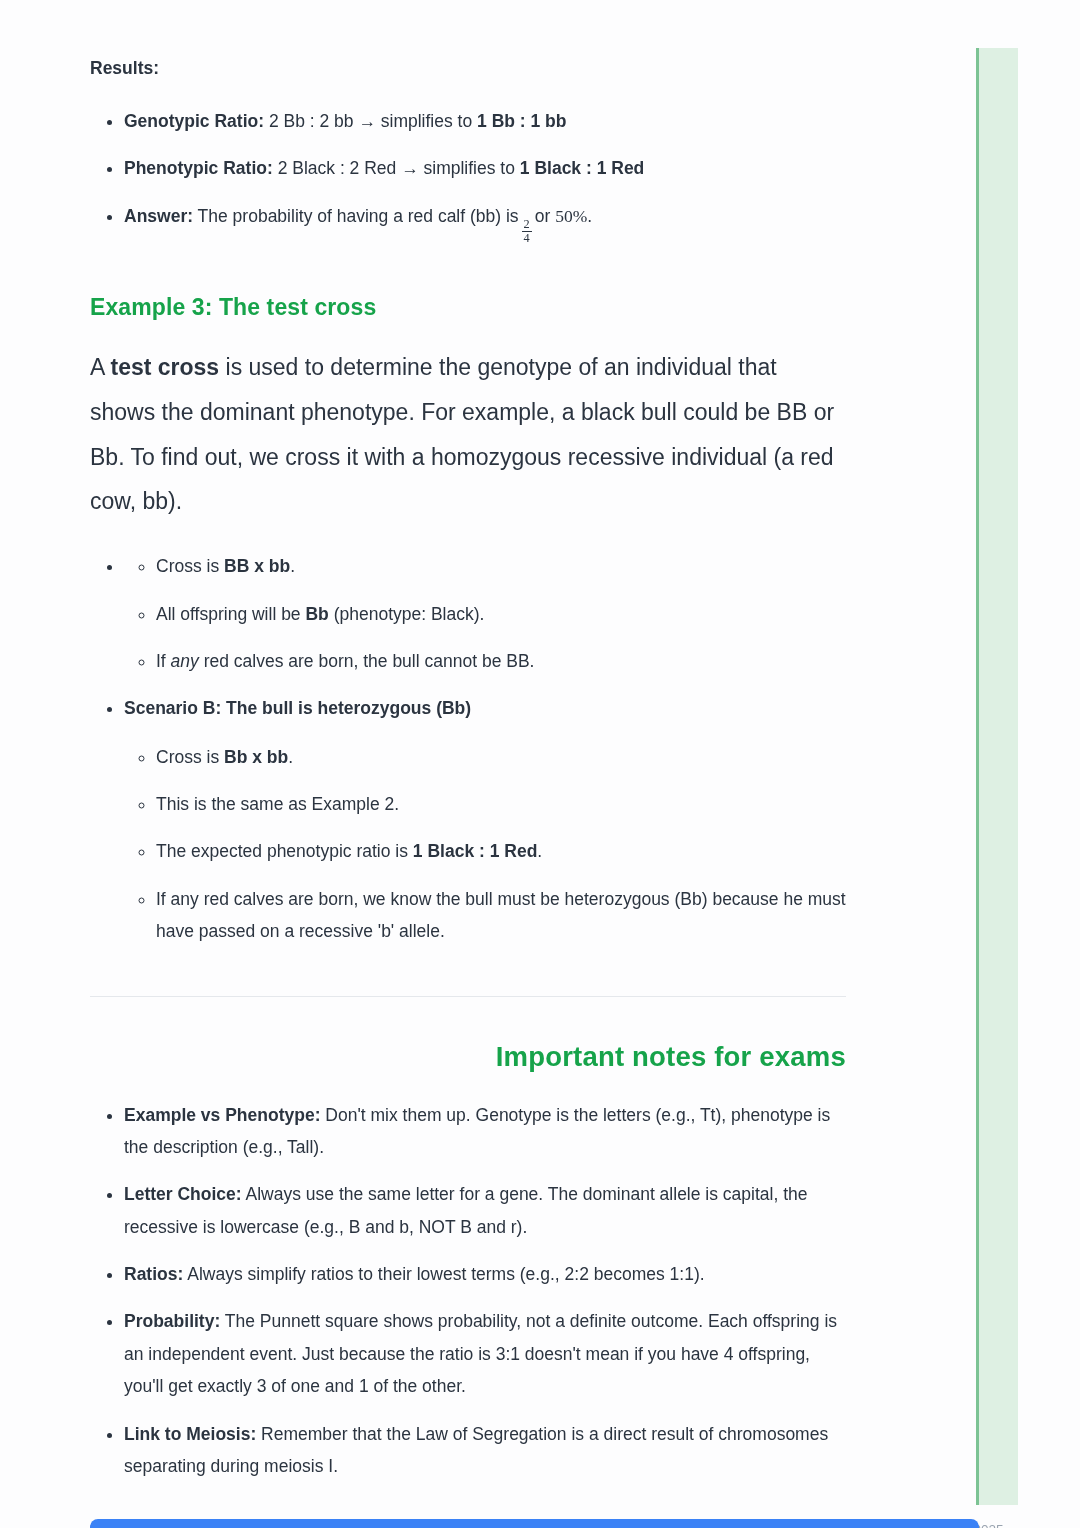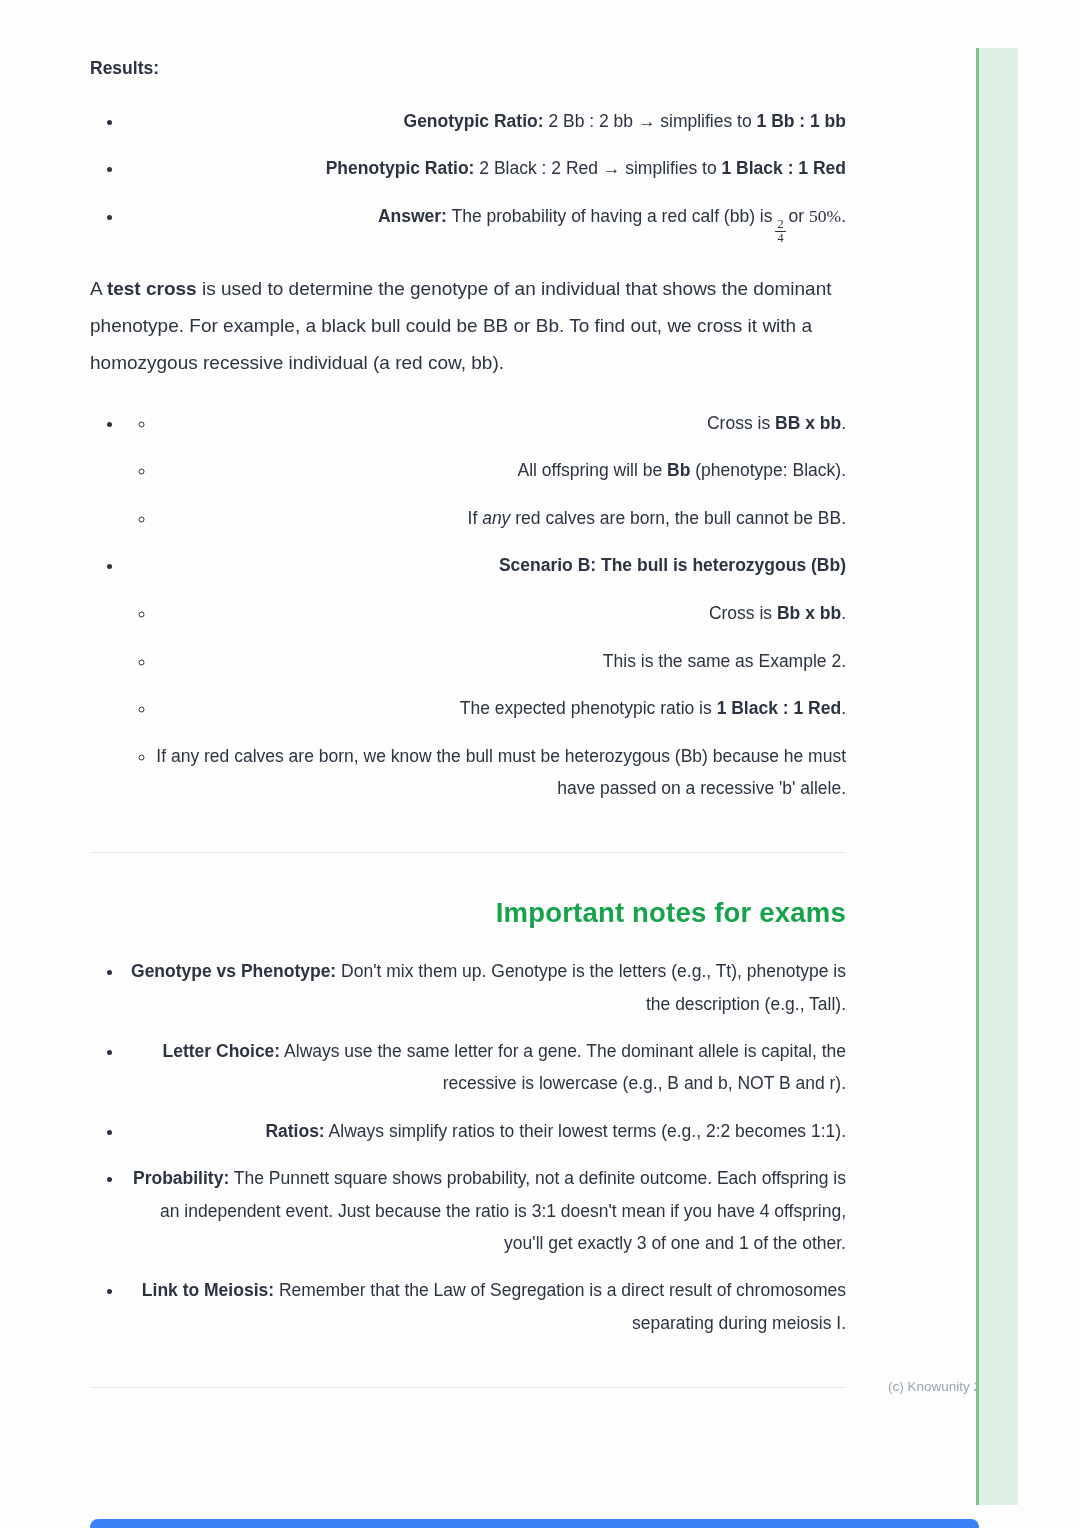--- a/index.html
+++ b/index.html
@@ -16,29 +16,29 @@
   body{
     width:1080px;height:1528px;position:relative;overflow:hidden;
     background:#fdfdfe;
     font-family:"Liberation Sans",sans-serif;
     color:var(--body);
   }
   .content{position:absolute;left:90px;top:0;width:756px;}
 
   .results-title{margin:58px 0 0;font-size:17.5px;font-weight:700;}
 
-  ul{list-style:disc;margin:26px 0 0;padding-left:34px;text-align:right;}
+  ul{list-style:disc;margin:26px 0 0;padding-left:34px;}
   ul li{font-size:17.5px;line-height:1.85;margin-bottom:15px;}
   ul.sub{list-style:circle;margin:16px 0 6px;padding-left:32px;}
   ul.sub li{margin-bottom:15px;}
 
   h2{color:var(--accent);font-size:23px;font-weight:700;margin:48px 0 0;letter-spacing:.1px;}
   h1{color:var(--accent);font-size:27.5px;font-weight:800;margin:44px 0 0;letter-spacing:.2px;text-align:right;}
 
-  .intro{margin:24px 0 4px;font-size:19px;line-height:1.95;}
+  .intro{margin:24px 0 4px;font-size:23px;line-height:1.95;}
 
   strong{font-weight:700;}
   em{font-style:italic;}
 
   .divider{border:none;border-top:1px solid var(--divider);margin:48px 0 0;width:756px;}
 
   .frac{
     display:inline-flex;flex-direction:column;align-items:center;
     vertical-align:-0.5em;font-family:"Liberation Serif",serif;
     font-size:0.7em;line-height:1.1;margin:0 3px;
@@ -71,20 +71,21 @@
 
   <ul>
     <li><strong>Genotypic Ratio:</strong><span> 2 Bb : 2 bb → simplifies to </span><strong>1 Bb : 1 bb</strong></li>
     <li><strong>Phenotypic Ratio:</strong><span> 2 Black : 2 Red → simplifies to </span><strong>1 Black : 1 Red</strong></li>
     <li><strong>Answer:</strong><span> The probability of having a red calf (bb) is</span><span class="frac">
           <span class="num">2</span>
           <span class="den">4</span>
         </span><span>or </span><span class="serif">50%</span><span>.</span></li>
   </ul>
 
+  <h2>Example 3: The test cross</h2>
 
   <p class="intro"><span>A </span><strong>test cross</strong><span> is used to determine the genotype of an individual that shows the dominant phenotype. For example, a black bull could be BB or Bb. To find out, we cross it with a homozygous recessive individual (a red cow, bb).</span></p>
 
   <ul>
     <li>
       <ul class="sub">
         <li><span>Cross is </span><strong>BB x bb</strong><span>.</span></li>
         <li><span>All offspring will be </span><strong>Bb</strong><span> (phenotype: Black).</span></li>
         <li><span>If </span><em>any</em><span> red calves are born, the bull cannot be BB.</span></li>
       </ul>
@@ -98,21 +99,21 @@
         <li><span>If any red calves are born, we know the bull must be heterozygous (Bb) because he must have passed on a recessive 'b' allele.</span></li>
       </ul>
     </li>
   </ul>
 
   <hr class="divider">
 
   <h1>Important notes for exams</h1>
 
   <ul>
-    <li><strong>Genotype vs Phenotype:</strong><span> Don't mix them up. Genotype is the letters (e.g., Tt), phenotype is the description (e.g., Tall).</span></li>
+    <li><strong>Example vs Phenotype:</strong><span> Don't mix them up. Genotype is the letters (e.g., Tt), phenotype is the description (e.g., Tall).</span></li>
     <li><strong>Letter Choice:</strong><span> Always use the same letter for a gene. The dominant allele is capital, the recessive is lowercase (e.g., B and b, NOT B and r).</span></li>
     <li><strong>Ratios:</strong><span> Always simplify ratios to their lowest terms (e.g., 2:2 becomes 1:1).</span></li>
     <li><strong>Probability:</strong><span> The Punnett square shows probability, not a definite outcome. Each offspring is an independent event. Just because the ratio is 3:1 doesn't mean if you have 4 offspring, you'll get exactly 3 of one and 1 of the other.</span></li>
     <li><strong>Link to Meiosis:</strong><span> Remember that the Law of Segregation is a direct result of chromosomes separating during meiosis I.</span></li>
   </ul>
 
   <div class="footer">
     <div class="line"></div>
     <div class="credit">(c) Knowunity 2025</div>
   </div>

